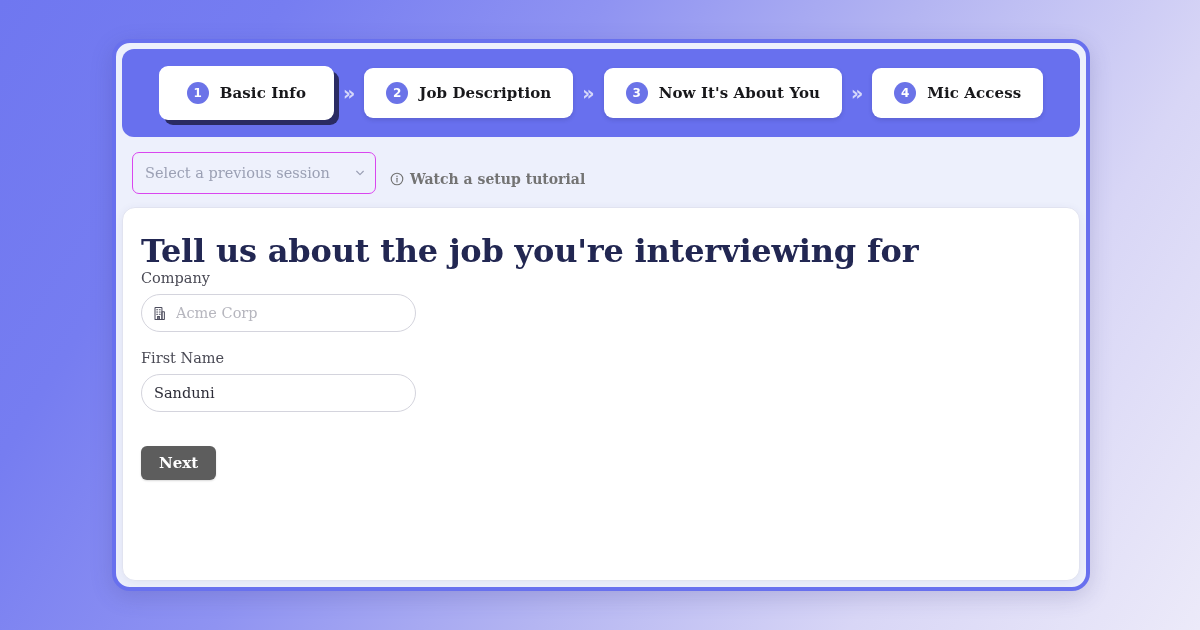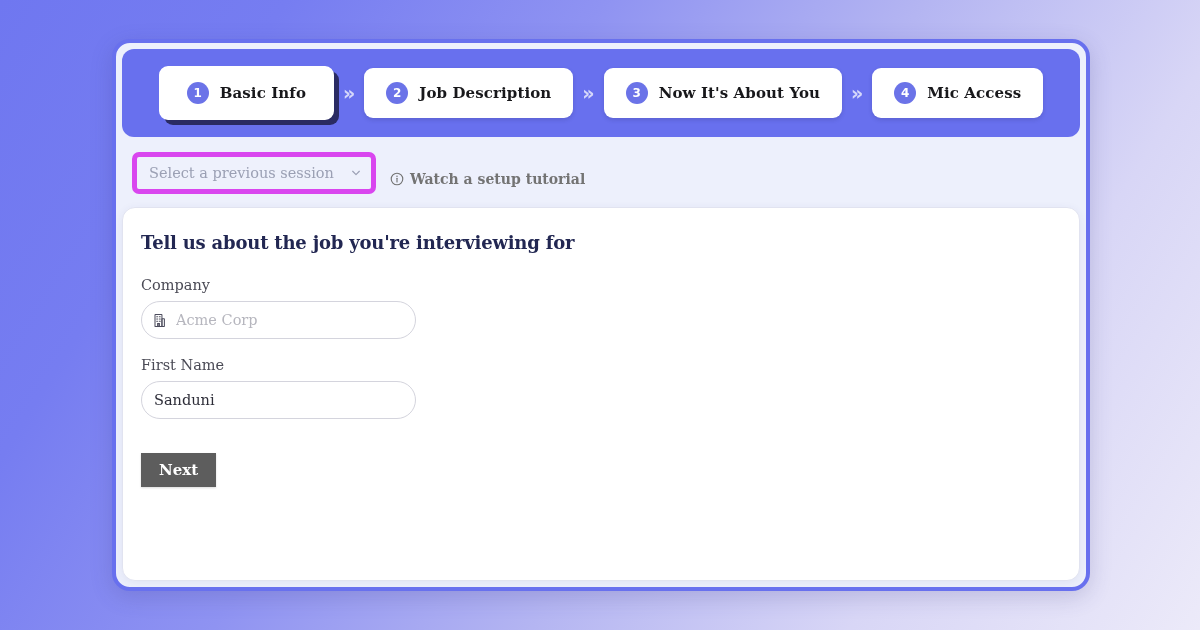--- a/index.html
+++ b/index.html
@@ -112,21 +112,21 @@
     align-items: center;
     gap: 14px;
     padding: 15px 0 13px 16px;
   }
 
   .session-select {
     position: relative;
     width: 244px;
     height: 42px;
     background: #eef1fc;
-    border: 5px solid #d946ef;
+    border: 1px solid #d946ef;
     border-radius: 7px;
     display: flex;
     align-items: center;
     padding: 0 28px 0 12px;
   }
 
   .session-select-text {
     font-size: 14.5px;
     color: #9ba0b4;
     font-family: "DejaVu Serif", "Liberation Serif", serif;
@@ -170,25 +170,24 @@
     margin: 0 6px 6px 6px;
     background: #ffffff;
     border: 1px solid #e1e3f0;
     border-radius: 13px;
     box-shadow: 0 2px 10px rgba(60, 60, 130, 0.07);
     padding: 24px 0 0 18px;
     overflow: hidden;
   }
 
   .form-title {
-    font-size: 18px;
+    font-size: 32px;
     font-weight: bold;
     color: #222752;
     letter-spacing: -0.2px;
-    margin-bottom: 24px;
   }
 
   .field { margin-bottom: 18px; }
 
   .field-label {
     font-size: 14.5px;
     color: #4a4a55;
     margin-bottom: 8px;
   }
 
@@ -225,21 +224,21 @@
   .input-text.value { color: #2d2d38; }
 
   .next-button {
     margin-top: 16px;
     background: #5d5d5d;
     color: #ffffff;
     font-family: "DejaVu Serif", "Liberation Serif", serif;
     font-size: 15px;
     font-weight: bold;
     border: none;
-    border-radius: 0;
+    border-radius: 6px;
     padding: 8px 18px;
     cursor: pointer;
     box-shadow: 0 1px 2px rgba(0,0,0,0.15);
   }
 </style>
 </head>
 <body>
 
 <div class="outer-card">
 

